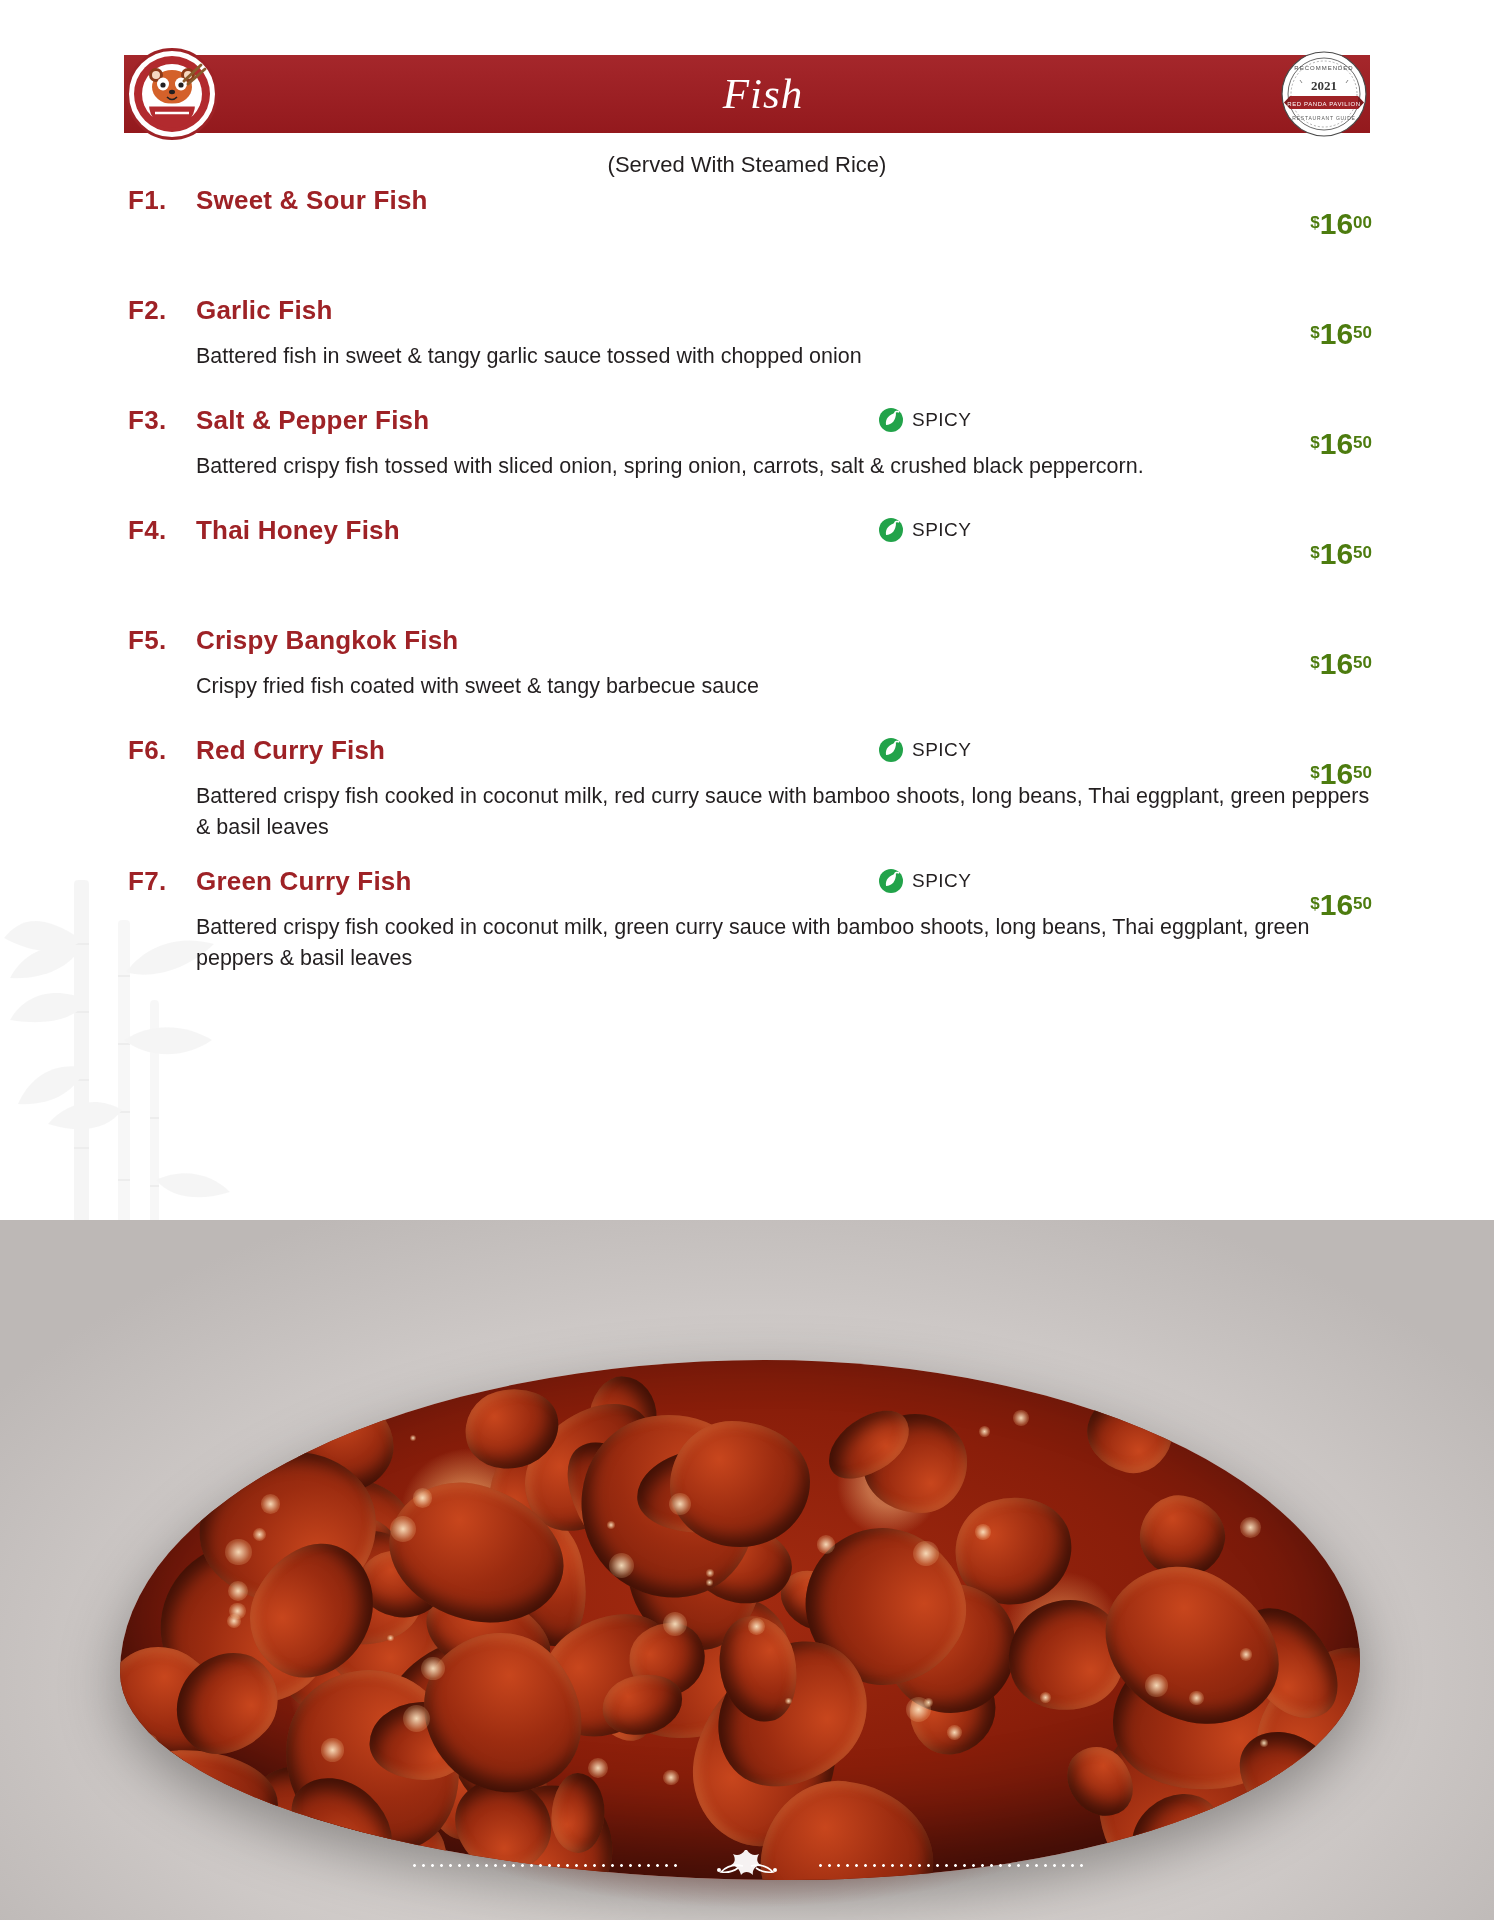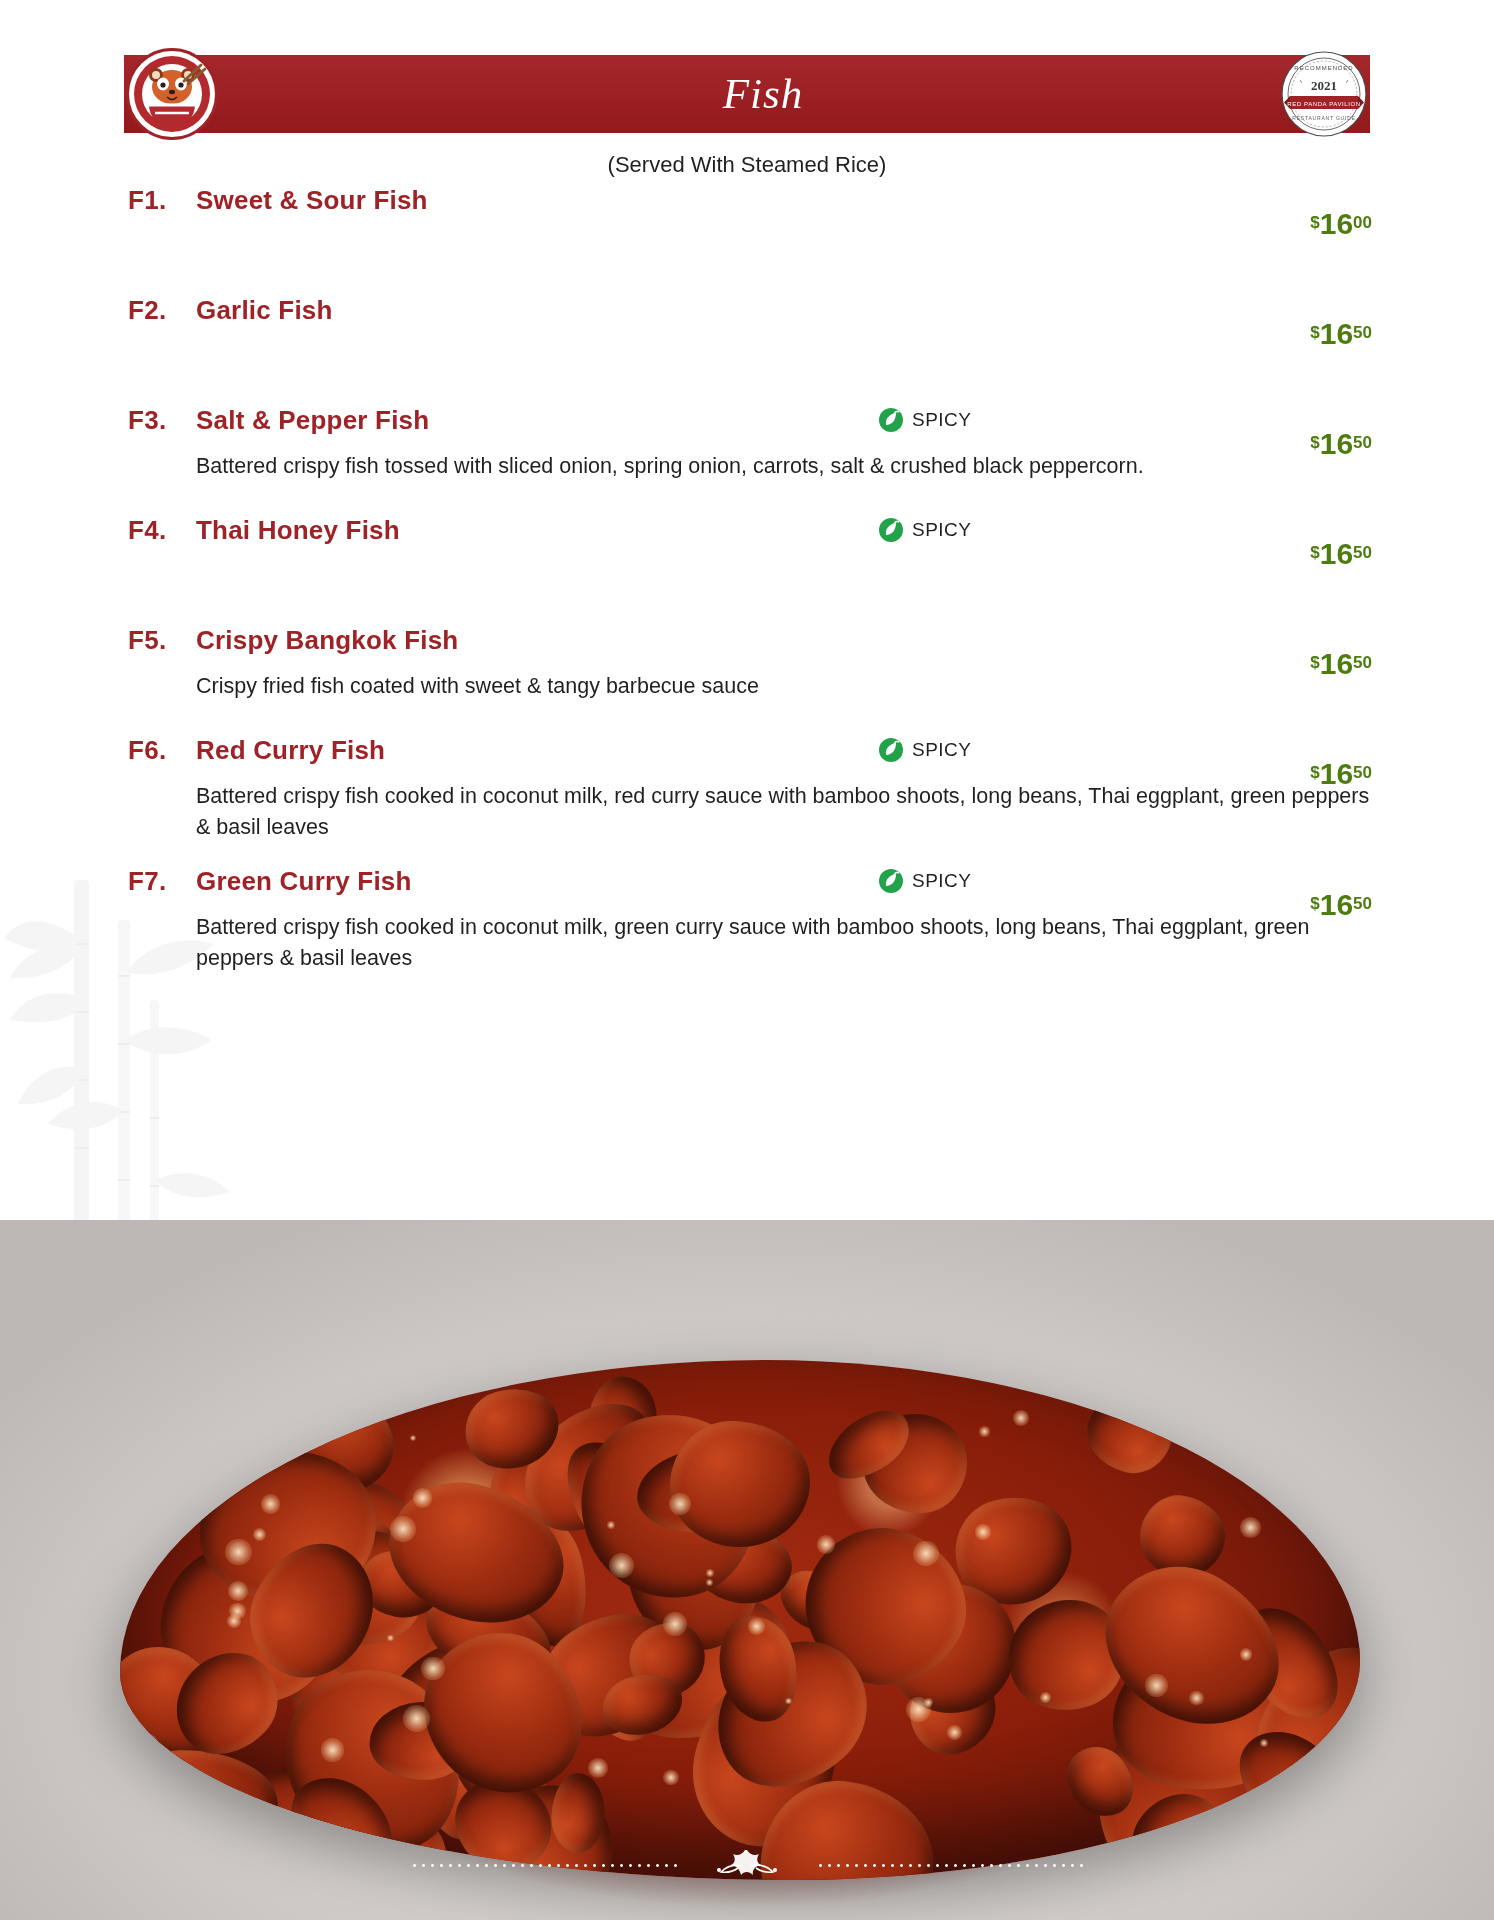--- a/index.html
+++ b/index.html
@@ -335,20 +335,21 @@
         <span class="name">Sweet &amp; Sour Fish</span>
         <span class="price"><span class="cur">$</span><span class="whole">16</span><span class="cents">00</span></span>
       </div>
     </div>
     <div class="item">
       <div class="row-top">
         <span class="code">F2.</span>
         <span class="name">Garlic Fish</span>
         <span class="price"><span class="cur">$</span><span class="whole">16</span><span class="cents">50</span></span>
       </div>
+      <div class="desc">Battered fish in sweet &amp; tangy garlic sauce tossed with chopped onion</div>
     </div>
     <div class="item">
       <div class="row-top">
         <span class="code">F3.</span>
         <span class="name">Salt &amp; Pepper Fish</span>
         <span class="spicy-wrap">
           <svg class="chili" viewBox="0 0 26 26" aria-hidden="true">
             <circle cx="13" cy="13" r="12" fill="#22a34a"></circle>
             <path d="M8 18 C 7 12, 11 7, 18 6 C 18 13, 14 18, 8 18 Z" fill="#ffffff"></path>
             <path d="M16.5 6.5 C 17.5 4.5, 19 4, 20.5 4.8" stroke="#ffffff" stroke-width="1.6" fill="none" stroke-linecap="round"></path>

